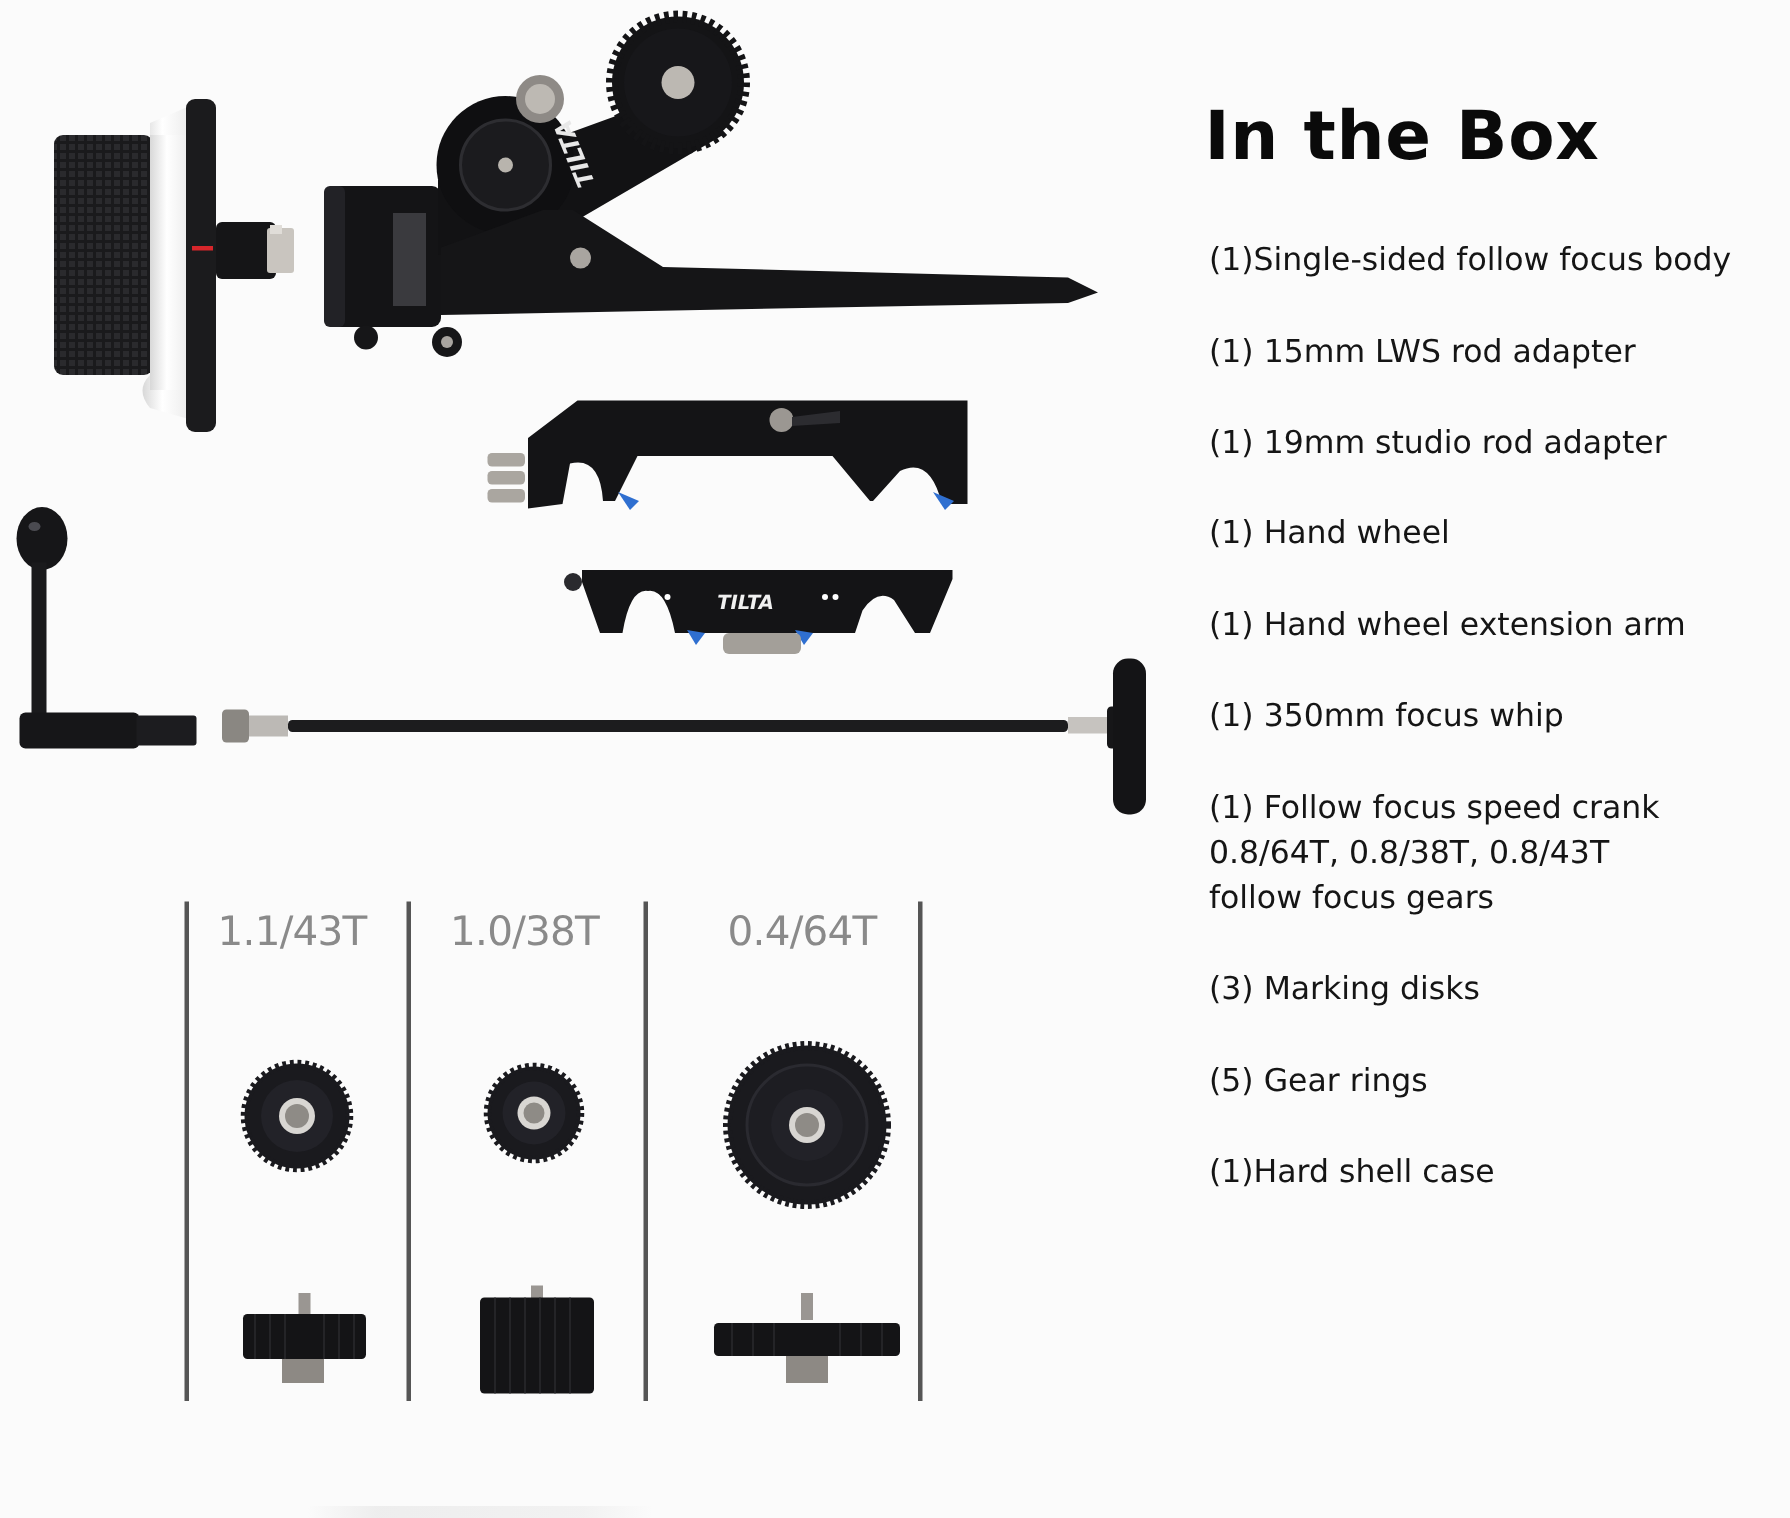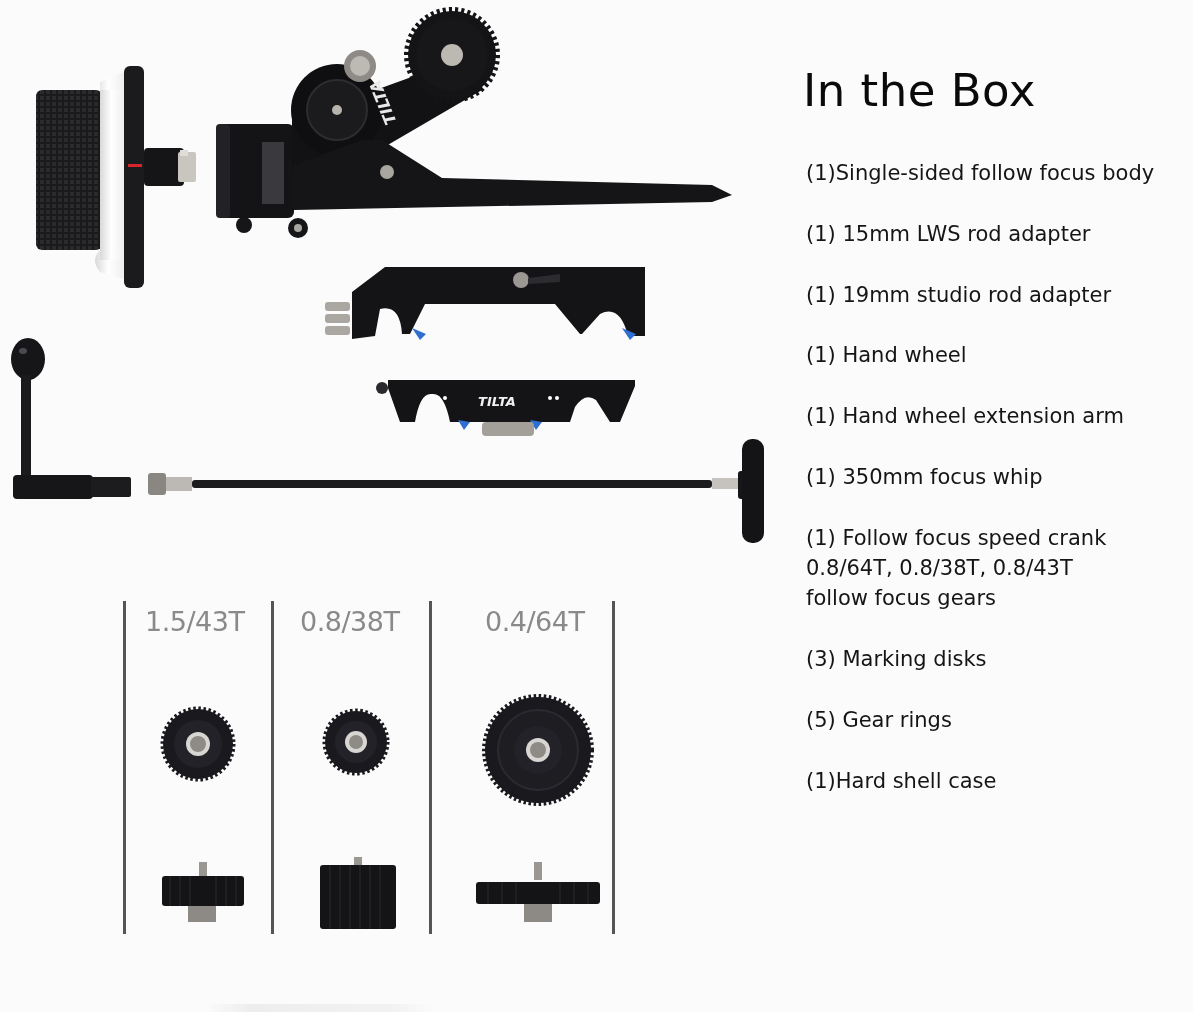--- a/index.html
+++ b/index.html
@@ -2,21 +2,21 @@
 <html><head>
 <meta charset="utf-8">
 <style>
   html, body { margin: 0; padding: 0; }
   body {
     width: 1193px; height: 1012px; background: #fbfbfb; position: relative; overflow: hidden;
     font-family: "DejaVu Sans", sans-serif; color: #111;
   }
   .abs { position: absolute; }
   .title {
-    left: 803px; top: 64px; font-size: 45px; font-weight: normal; letter-spacing: 0.5px; color: #0a0a0a;
+    left: 803px; top: 64px; font-size: 45px; font-weight: bold; letter-spacing: 0.5px; color: #0a0a0a;
     font-family: "DejaVu Sans", sans-serif;
   }
   .list { left: 806px; top: 158px; width: 390px; font-size: 21px; line-height: 30px; color: #151515; }
   .list .item { position: absolute; left: 0; white-space: pre-line; width: 400px; }
   .gear-label { font-size: 27px; color: #8a8a8a; font-family: "DejaVu Sans", sans-serif; letter-spacing: -0.5px; }
   .vline { width: 3px; background: #555; top: 601px; height: 333px; }
   svg { display: block; }
   .bottom-faint { left: 205px; top: 1004px; width: 230px; height: 8px; background: linear-gradient(90deg, transparent, #e0e0e0 20%, #e8e8e8 80%, transparent); opacity: .5; }
 </style>
 </head>
@@ -142,22 +142,22 @@
     <rect x="598" y="36" width="22" height="28" rx="3" fill="#161618"></rect>
     <rect x="602" y="4" width="22" height="104" rx="10" fill="#141416"></rect>
   </svg>
 </div>
 
 <div class="abs vline" style="left:123px"></div>
 <div class="abs vline" style="left:271px"></div>
 <div class="abs vline" style="left:429px"></div>
 <div class="abs vline" style="left:612px"></div>
 
-<div class="abs gear-label" style="left:145px;top:606px">1.5/43T</div>
-<div class="abs gear-label" style="left:300px;top:606px">0.8/38T</div>
+<div class="abs gear-label" style="left:145px;top:606px">1.1/43T</div>
+<div class="abs gear-label" style="left:300px;top:606px">1.0/38T</div>
 <div class="abs gear-label" style="left:485px;top:606px">0.4/64T</div>
 
 <div class="abs" style="left:158px;top:704px">
   <svg width="80" height="80" viewBox="-40 -40 80 80">
     <circle r="35" fill="#1a1a1e" stroke="#1a1a1e" stroke-width="5" stroke-dasharray="2.5 2.5"></circle>
     <circle r="24" fill="#222228"></circle>
     <circle r="12" fill="#d8d6d2"></circle>
       <circle r="8" fill="#8e8b86"></circle>
   </svg>
 </div>

